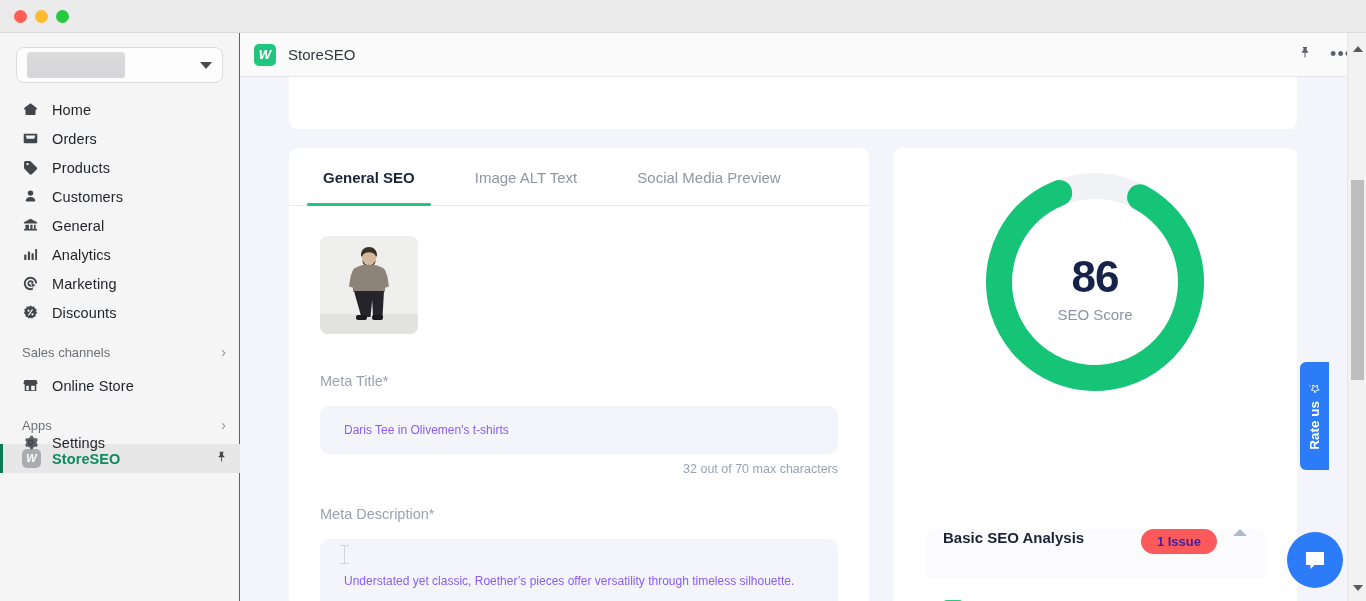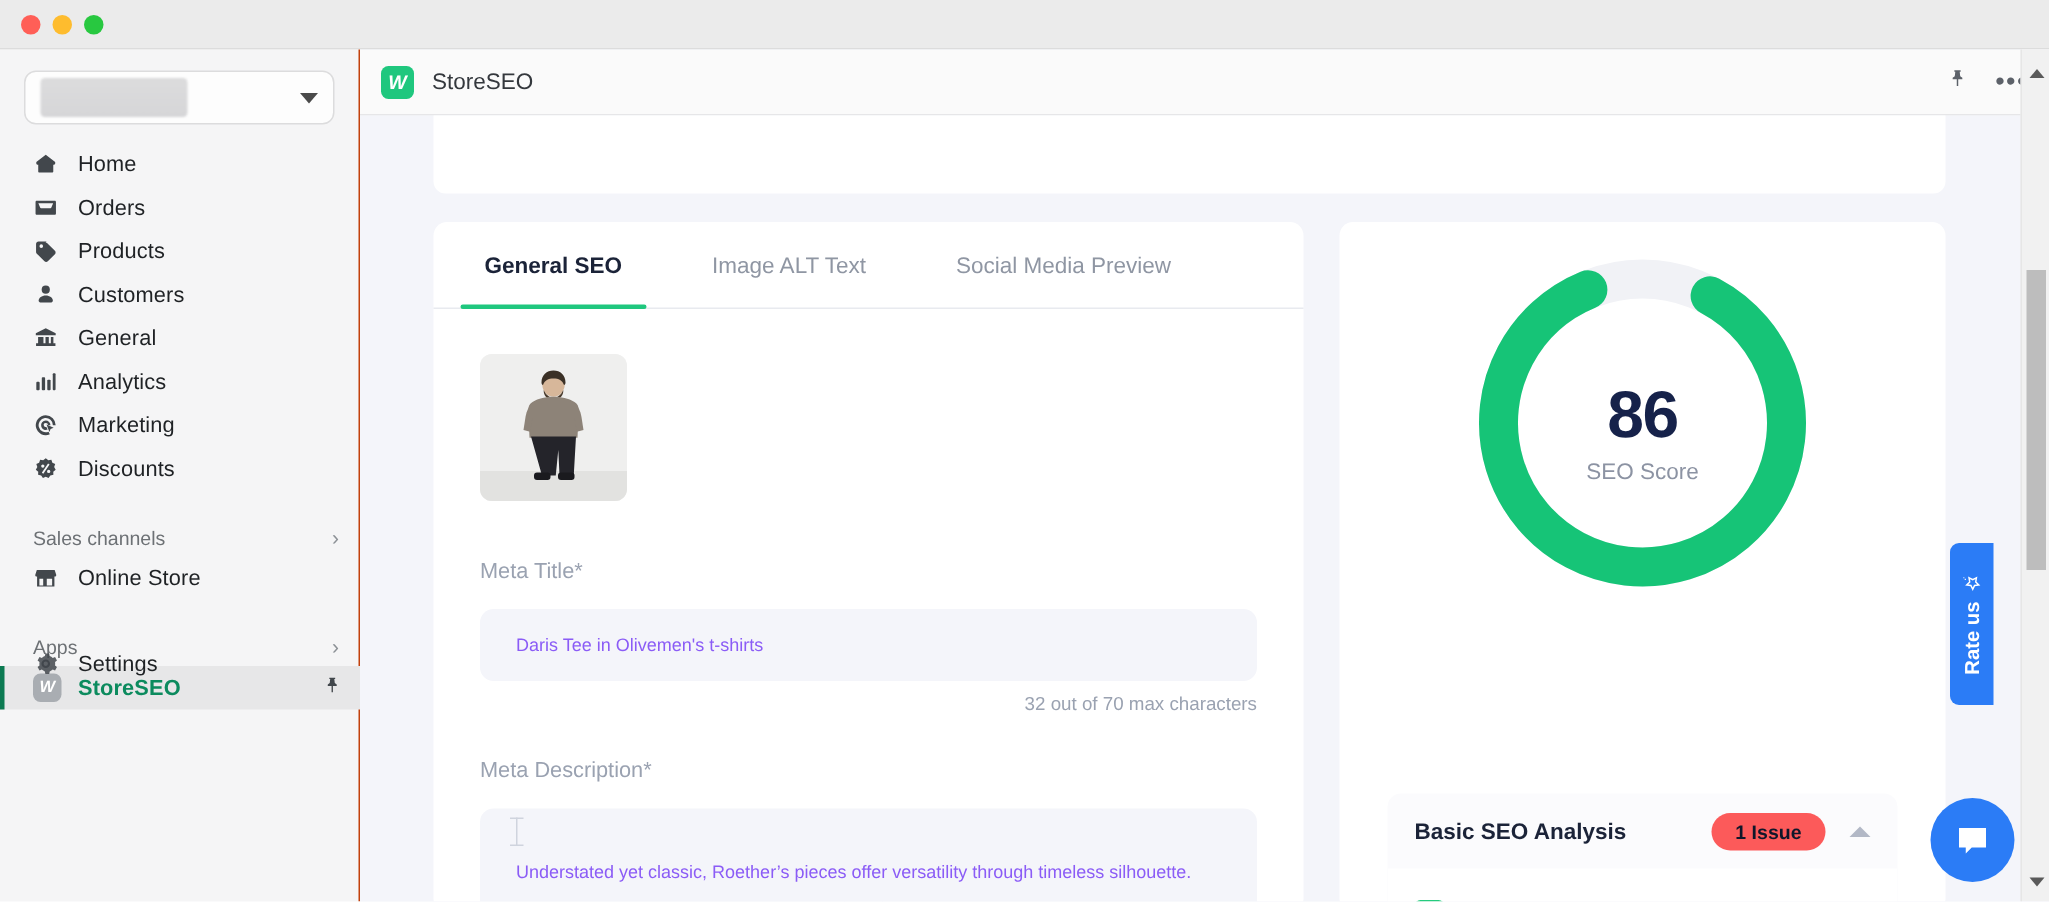--- a/index.html
+++ b/index.html
@@ -56,21 +56,21 @@
   .nav-item .lbl { margin-left: 8px; letter-spacing: .1px; }
   .nav-item.selected {
     background: #e7e7e8;
   }
   .nav-item.selected .lbl { color: #0c8b5e; font-weight: 600; }
   .nav-item.selected::before {
     content: ""; position: absolute; left: 0; top: 0; width: 3px; height: 100%;
     background: #0c7a52;
   }
   .sec-head {
-    display: flex; align-items: center; height: 26px;
+    display: flex; height: 26px;
     padding: 0 14px 0 22px; color: #6d7175; font-size: 13px;
   }
   .sec-head .chev { margin-left: auto; color: #8c9196; font-size: 14px; line-height: 1; }
   .pin-mini { margin-left: auto; color: #42474c; }
   .app-chip {
     width: 19px; height: 19px; border-radius: 5px; background: #a9adb2;
     display: flex; align-items: center; justify-content: center;
     color: #fff; font-size: 11px; font-weight: 700; font-style: italic; line-height: 1;
   }
   .settings-row { position: absolute; left: 0; bottom: 16px; width: 240px; }
@@ -149,24 +149,24 @@
   }
   .gauge-wrap { position: absolute; left: 0; top: 18px; width: 404px; height: 246px; display: flex; justify-content: center; }
   .gauge { position: relative; width: 232px; height: 232px; }
   .gauge-num { position: absolute; left: 0; right: 0; top: 86px; text-align: center; font-size: 44px; font-weight: 700; color: #16224a; letter-spacing: -1px; }
   .gauge-cap { position: absolute; left: 0; right: 0; top: 140px; text-align: center; font-size: 15px; color: #8c93a3; }
 
   .analysis {
     position: absolute; left: 32px; top: 381px; width: 340px;
     background: #fbfbfd; border-radius: 9px; overflow: hidden;
   }
-  .analysis-head { display: flex; align-items: center; height: 50px; padding: 0 18px; }
+  .analysis-head { display: flex; align-items: flex-start; height: 50px; padding: 0 18px; }
   .analysis-title { font-size: 15px; color: #1b2338; font-weight: 600; }
   .issue-badge {
-    margin-left: auto; background: #fc5a5a; color: #0f172a; font-size: 13px; font-weight: 700;
+    margin-left: auto; background: #fc5a5a; color: #4c1d95; font-size: 13px; font-weight: 700;
     padding: 6px 16px; border-radius: 20px; line-height: 1;
   }
   .collapse-chev { margin-left: 16px; width: 0; height: 0;
     border-left: 7px solid transparent; border-right: 7px solid transparent;
     border-bottom: 7px solid #b2b8c6; }
   .analysis-body { background: #fff; padding: 12px 0 4px 0; }
   .check-row { display: flex; align-items: center; padding: 9px 18px; }
   .check-box {
     width: 20px; height: 20px; border-radius: 4px; background: #25cb7e;
     display: flex; align-items: center; justify-content: center; flex: none;

